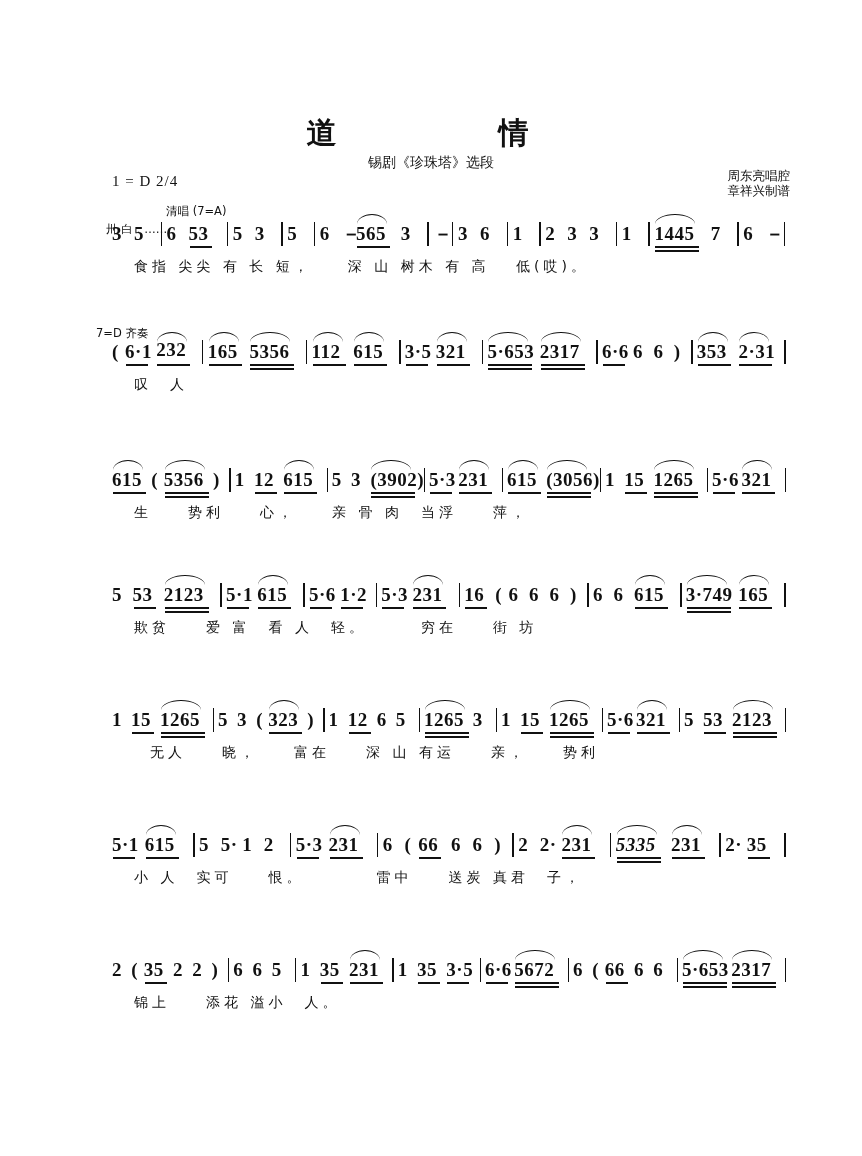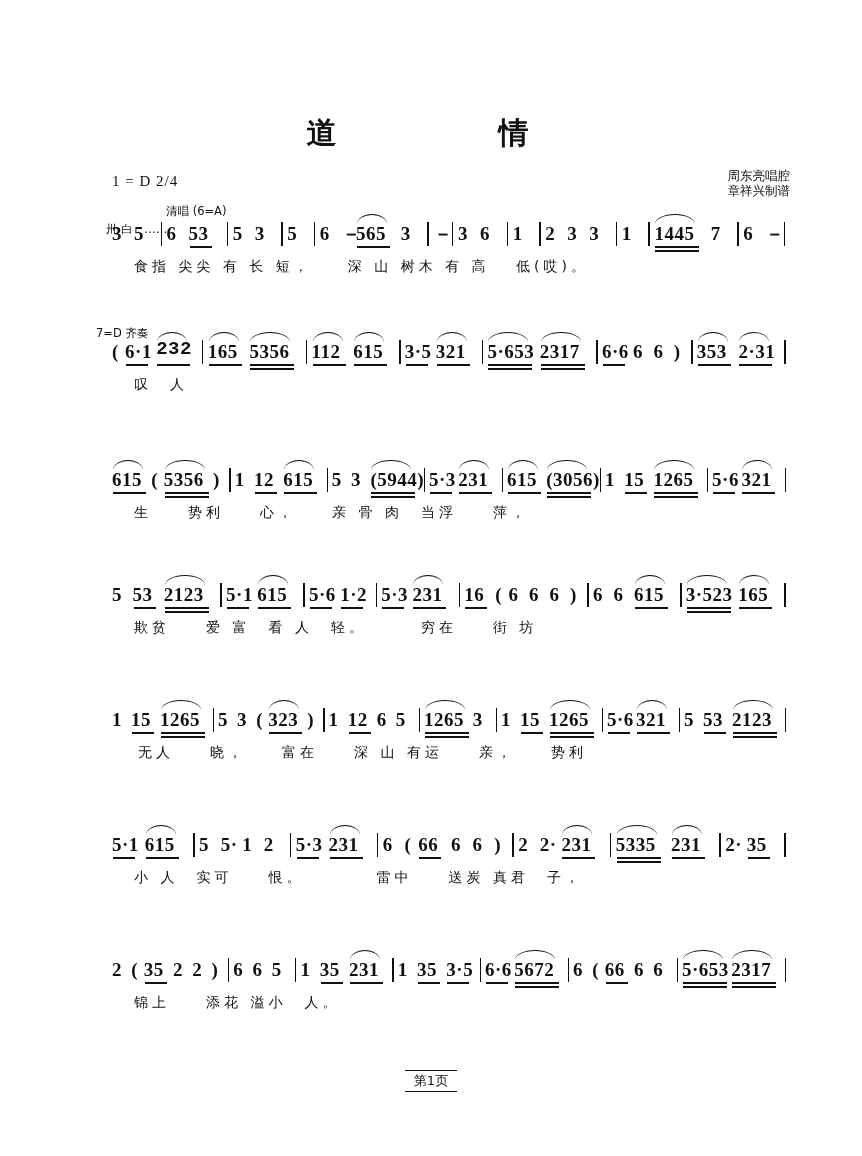--- a/index.html
+++ b/index.html
@@ -80,29 +80,30 @@
     border-bottom:1.3px solid #111;
     padding:1px 9px;
   }
 </style>
 </head>
 <body>
 
 <div class="sheet">
 
   <div class="title">道　　情</div>
+  <div class="subtitle">锡剧《珍珠塔》选段</div>
   <div class="keysig">1 = D   2/4</div>
   <div class="credits">
     <div id="cr0">周东亮唱腔</div>
     <div id="cr1">章祥兴制谱</div>
   </div>
 
   <div class="system" id="sys0" style="top: 208px; height: 90px;">
       <div class="sys-label" style="left: 106px; top: 14px;">卅 白：……</div>
-      <div class="sys-label" style="left: 166px; top: -4px;">清唱 (6=A)</div>
+      <div class="sys-label" style="left: 166px; top: -4px;">清唱 (7=A)</div>
       <div class="notes" style="top: 14px; height: 30px;">
         <div class="n" style="left: 112px; top: 2px; letter-spacing: 0.5px;">3</div>
         <div class="n" style="left: 134.013px; top: 2px; letter-spacing: 0.5px;">5</div>
         <div class="bar" style="left: 160.609px; top: 0px; height: 24px;"></div>
         <div class="n" style="left: 166.592px; top: 2px; letter-spacing: 0.5px;">6</div>
         <div class="n" style="left: 188.605px; top: 2px; letter-spacing: 0.5px;">53</div>
         <div class="beam" style="left: 189.605px; top: 24px; width: 22px;"></div>
         <div class="bar" style="left: 226.648px; top: 0px; height: 24px;"></div>
         <div class="n" style="left: 232.631px; top: 2px; letter-spacing: 0.5px;">5</div>
         <div class="n" style="left: 254.644px; top: 2px; letter-spacing: 0.5px;">3</div>
@@ -142,21 +143,21 @@
       <div class="lyr" style="top: 50px;">
         <span style="position: absolute; left: 134px; letter-spacing: 4px; white-space: pre;">食指 尖尖 有 长 短，　　深 山 树木 有 高 　低(哎)。</span>
       </div>
     </div>
   <div class="system" id="sys1" style="top: 326px; height: 90px;">
       <div class="sys-label" style="left: 96px; top: 0px;">7=D 齐奏</div>
       <div class="notes" style="top: 14px; height: 30px;">
         <div class="n" style="left: 112px; top: 2px; letter-spacing: 0.5px;">(</div>
         <div class="n" style="left: 125.086px; top: 2px; letter-spacing: 0.5px;">6·1</div>
         <div class="beam" style="left: 126.086px; top: 24px; width: 22px;"></div>
-        <div class="n" style="left: 156.164px; top: 0; letter-spacing: 0.5px; font-family: Liberation Mono, monospace;">232</div>
+        <div class="n" style="left: 156.164px; top: 0; letter-spacing: 0.5px;">232</div>
         <div class="beam" style="left: 157.164px; top: 24px; width: 33px;"></div>
         <div class="slur" style="left: 157.164px; top: -8px; width: 30px;"></div>
         <div class="bar" style="left: 202.082px; top: 0px; height: 24px;"></div>
         <div class="n" style="left: 207.689px; top: 2px; letter-spacing: 0.5px;">165</div>
         <div class="beam" style="left: 208.689px; top: 24px; width: 33px;"></div>
         <div class="slur" style="left: 208.689px; top: -8px; width: 30px;"></div>
         <div class="n" style="left: 249.399px; top: 2px; letter-spacing: 0.5px;">5356</div>
         <div class="beam" style="left: 250.399px; top: 24px; width: 44px;"></div>
         <div class="beam2" style="left: 250.399px; top: 28px; width: 44px;"></div>
         <div class="slur" style="left: 250.399px; top: -8px; width: 40px;"></div>
@@ -215,21 +216,21 @@
         <div class="bar" style="left: 229.314px; top: 0px; height: 24px;"></div>
         <div class="n" style="left: 234.642px; top: 2px; letter-spacing: 0.5px;">1</div>
         <div class="n" style="left: 253.925px; top: 2px; letter-spacing: 0.5px;">12</div>
         <div class="beam" style="left: 254.925px; top: 24px; width: 22px;"></div>
         <div class="n" style="left: 283.235px; top: 2px; letter-spacing: 0.5px;">615</div>
         <div class="beam" style="left: 284.235px; top: 24px; width: 33px;"></div>
         <div class="slur" style="left: 284.235px; top: -8px; width: 30px;"></div>
         <div class="bar" style="left: 326.501px; top: 0px; height: 24px;"></div>
         <div class="n" style="left: 331.829px; top: 2px; letter-spacing: 0.5px;">5</div>
         <div class="n" style="left: 351.113px; top: 2px; letter-spacing: 0.5px;">3</div>
-        <div class="n" style="left: 370.396px; top: 2px; letter-spacing: 0.5px;">(5944)</div>
+        <div class="n" style="left: 370.396px; top: 2px; letter-spacing: 0.5px;">(3902)</div>
         <div class="beam" style="left: 371.396px; top: 24px; width: 44px;"></div>
         <div class="beam2" style="left: 371.396px; top: 28px; width: 44px;"></div>
         <div class="slur" style="left: 371.396px; top: -8px; width: 40px;"></div>
         <div class="bar" style="left: 423.689px; top: 0px; height: 24px;"></div>
         <div class="n" style="left: 429.017px; top: 2px; letter-spacing: 0.5px;">5·3</div>
         <div class="beam" style="left: 430.017px; top: 24px; width: 22px;"></div>
         <div class="n" style="left: 458.328px; top: 2px; letter-spacing: 0.5px;">231</div>
         <div class="beam" style="left: 459.328px; top: 24px; width: 33px;"></div>
         <div class="slur" style="left: 459.328px; top: -8px; width: 30px;"></div>
         <div class="bar" style="left: 501.594px; top: 0px; height: 24px;"></div>
@@ -294,21 +295,21 @@
         <div class="n" style="left: 528.978px; top: 2px; letter-spacing: 0.5px;">6</div>
         <div class="n" style="left: 549.499px; top: 2px; letter-spacing: 0.5px;">6</div>
         <div class="n" style="left: 570.019px; top: 2px; letter-spacing: 0.5px;">)</div>
         <div class="bar" style="left: 587.377px; top: 0px; height: 24px;"></div>
         <div class="n" style="left: 593.002px; top: 2px; letter-spacing: 0.5px;">6</div>
         <div class="n" style="left: 613.523px; top: 2px; letter-spacing: 0.5px;">6</div>
         <div class="n" style="left: 634.044px; top: 2px; letter-spacing: 0.5px;">615</div>
         <div class="beam" style="left: 635.044px; top: 24px; width: 33px;"></div>
         <div class="slur" style="left: 635.044px; top: -8px; width: 30px;"></div>
         <div class="bar" style="left: 680.131px; top: 0px; height: 24px;"></div>
-        <div class="n" style="left: 685.755px; top: 2px; letter-spacing: 0.5px;">3·523</div>
+        <div class="n" style="left: 685.755px; top: 2px; letter-spacing: 0.5px;">3·749</div>
         <div class="beam" style="left: 686.755px; top: 24px; width: 44px;"></div>
         <div class="beam2" style="left: 686.755px; top: 28px; width: 44px;"></div>
         <div class="slur" style="left: 686.755px; top: -8px; width: 40px;"></div>
         <div class="n" style="left: 738.288px; top: 2px; letter-spacing: 0.5px;">165</div>
         <div class="beam" style="left: 739.288px; top: 24px; width: 33px;"></div>
         <div class="slur" style="left: 739.288px; top: -8px; width: 30px;"></div>
         <div class="bar" style="left: 784.375px; top: 0px; height: 24px;"></div>
       </div>
       <div class="lyr" style="top: 50px;">
         <span style="position: absolute; left: 134px; letter-spacing: 4px; white-space: pre;">欺贫　　爱 富　看 人　轻。　　　穷在　　街 坊</span>
@@ -361,21 +362,21 @@
         <div class="n" style="left: 683.991px; top: 2px; letter-spacing: 0.5px;">5</div>
         <div class="n" style="left: 703.057px; top: 2px; letter-spacing: 0.5px;">53</div>
         <div class="beam" style="left: 704.057px; top: 24px; width: 22px;"></div>
         <div class="n" style="left: 732.038px; top: 2px; letter-spacing: 0.5px;">2123</div>
         <div class="beam" style="left: 733.038px; top: 24px; width: 44px;"></div>
         <div class="beam2" style="left: 733.038px; top: 28px; width: 44px;"></div>
         <div class="slur" style="left: 733.038px; top: -8px; width: 40px;"></div>
         <div class="bar" style="left: 784.724px; top: 0px; height: 24px;"></div>
       </div>
       <div class="lyr" style="top: 50px;">
-        <span style="position: absolute; left: 138px; letter-spacing: 4px; white-space: pre;">无人　　晓，　　富在　　深 山 有运　　亲，　　势利</span>
+        <span style="position: absolute; left: 150px; letter-spacing: 4px; white-space: pre;">无人　　晓，　　富在　　深 山 有运　　亲，　　势利</span>
       </div>
     </div>
   <div class="system" id="sys5" style="top: 819px; height: 90px;">
       <div class="notes" style="top: 14px; height: 30px;">
         <div class="n" style="left: 112px; top: 2px; letter-spacing: 0.5px;">5·1</div>
         <div class="beam" style="left: 113px; top: 24px; width: 22px;"></div>
         <div class="n" style="left: 144.779px; top: 2px; letter-spacing: 0.5px;">615</div>
         <div class="beam" style="left: 145.779px; top: 24px; width: 33px;"></div>
         <div class="slur" style="left: 145.779px; top: -8px; width: 30px;"></div>
         <div class="bar" style="left: 193.247px; top: 0px; height: 24px;"></div>
@@ -397,21 +398,21 @@
         <div class="n" style="left: 451px; top: 2px; letter-spacing: 0.5px;">6</div>
         <div class="n" style="left: 472.565px; top: 2px; letter-spacing: 0.5px;">6</div>
         <div class="n" style="left: 494.13px; top: 2px; letter-spacing: 0.5px;">)</div>
         <div class="bar" style="left: 512.407px; top: 0px; height: 24px;"></div>
         <div class="n" style="left: 518.282px; top: 2px; letter-spacing: 0.5px;">2</div>
         <div class="n" style="left: 539.847px; top: 2px; letter-spacing: 0.5px;">2·</div>
         <div class="n" style="left: 561.412px; top: 2px; letter-spacing: 0.5px;">231</div>
         <div class="beam" style="left: 562.412px; top: 24px; width: 33px;"></div>
         <div class="slur" style="left: 562.412px; top: -8px; width: 30px;"></div>
         <div class="bar" style="left: 609.88px; top: 0px; height: 24px;"></div>
-        <div class="n" style="left: 615.756px; top: 2px; letter-spacing: 0.5px;">5335</div>
+        <div class="n" style="left: 615.756px; top: 2px; letter-spacing: 0.5px; font-style: italic;">5335</div>
         <div class="beam" style="left: 616.756px; top: 24px; width: 44px;"></div>
         <div class="beam2" style="left: 616.756px; top: 28px; width: 44px;"></div>
         <div class="slur" style="left: 616.756px; top: -8px; width: 40px;"></div>
         <div class="n" style="left: 670.962px; top: 2px; letter-spacing: 0.5px;">231</div>
         <div class="beam" style="left: 671.962px; top: 24px; width: 33px;"></div>
         <div class="slur" style="left: 671.962px; top: -8px; width: 30px;"></div>
         <div class="bar" style="left: 719.43px; top: 0px; height: 24px;"></div>
         <div class="n" style="left: 725.305px; top: 2px; letter-spacing: 0.5px;">2·</div>
         <div class="n" style="left: 746.87px; top: 2px; letter-spacing: 0.5px;">35</div>
         <div class="beam" style="left: 747.87px; top: 24px; width: 22px;"></div>
@@ -470,16 +471,13 @@
         <div class="beam" style="left: 732.312px; top: 24px; width: 44px;"></div>
         <div class="beam2" style="left: 732.312px; top: 28px; width: 44px;"></div>
         <div class="slur" style="left: 732.312px; top: -8px; width: 40px;"></div>
         <div class="bar" style="left: 784.667px; top: 0px; height: 24px;"></div>
       </div>
       <div class="lyr" style="top: 50px;">
         <span style="position: absolute; left: 134px; letter-spacing: 4px; white-space: pre;">锦上　　添花 溢小　人。</span>
       </div>
     </div>
 
-  <div class="footer">
-    <span>第1页</span>
-  </div>
 </div>
 
 </body></html>

